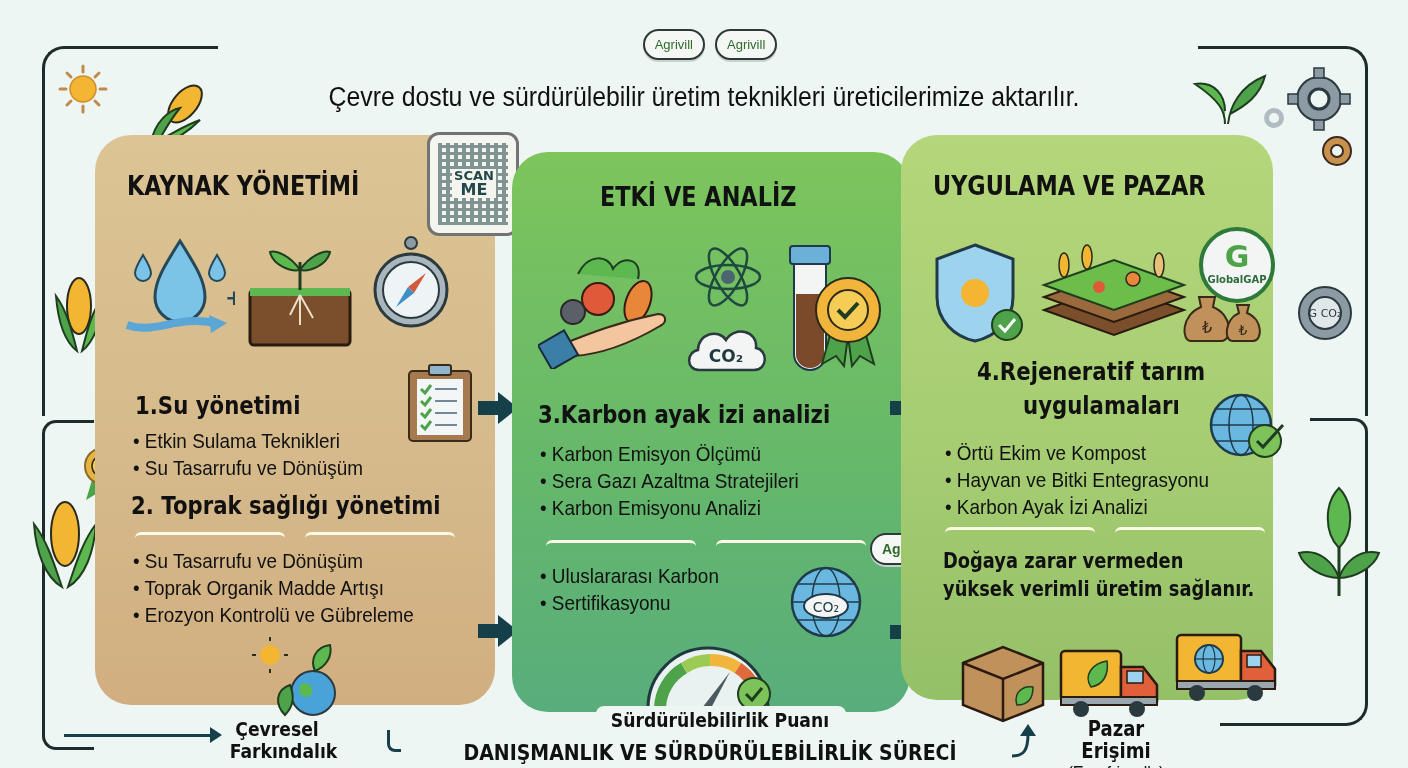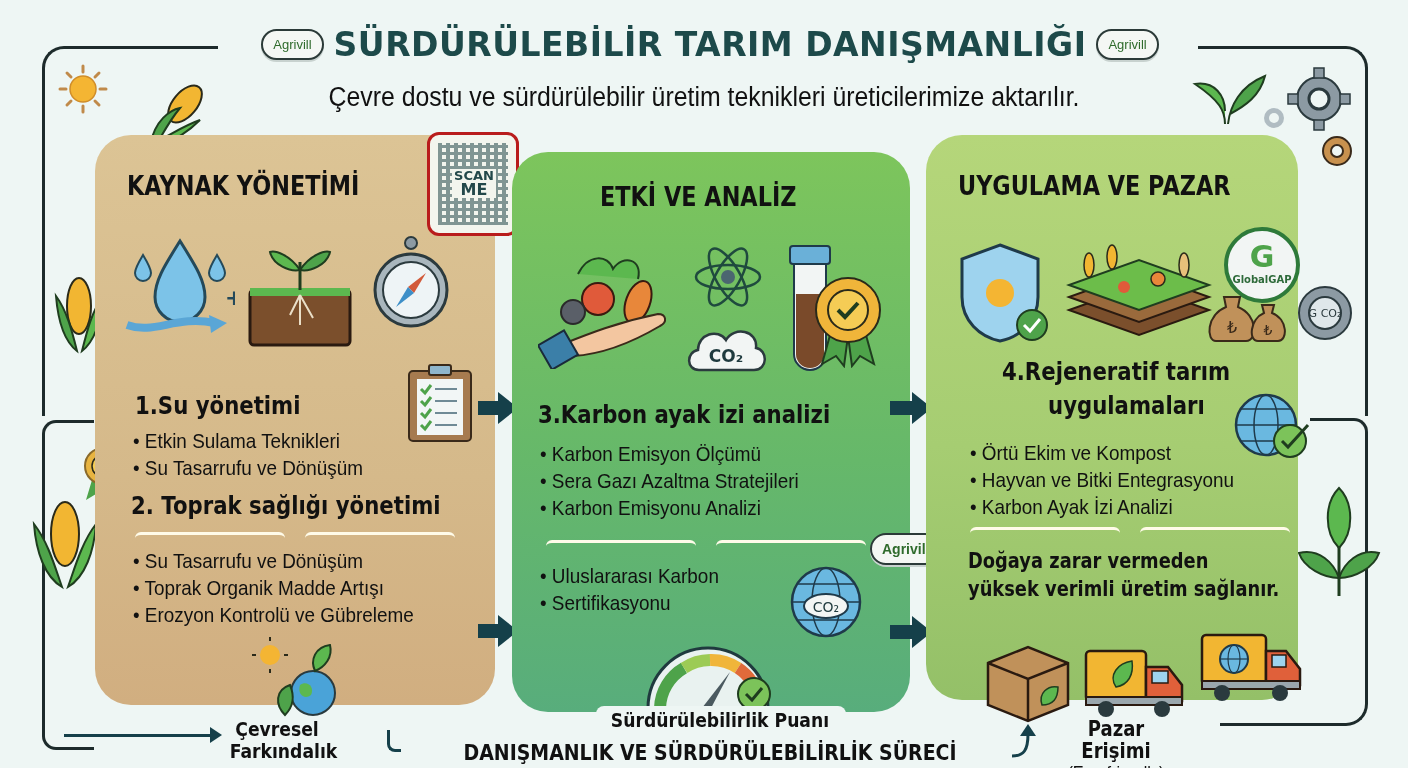--- a/index.html
+++ b/index.html
@@ -21,58 +21,57 @@
     box-shadow: 0 2px 0 #c8d2cf;
   }
   .main-title {
     font-family: "DejaVu Sans", sans-serif; font-weight: bold; font-size: 33px; color: #1d4a4a; letter-spacing: 0.5px;
   }
   .subtitle { left: 0; width: 1408px; top: 82px; text-align: center; font-size: 27px; color: #111; font-family: "Liberation Sans", sans-serif; transform: scaleX(0.92); }
 
   .panel { position: absolute; border-radius: 36px; padding: 17px; }
   .panel-1 { left: 95px; top: 135px; width: 400px; height: 570px; background: linear-gradient(180deg,#dcc495 0%, #d5b98a 60%, #d1ae80 100%); }
   .panel-2 { left: 512px; top: 152px; width: 398px; height: 560px; background: linear-gradient(180deg,#7dc55c 0%, #66b86a 55%, #58ad7c 100%); }
-  .panel-3 { left: 926px; top: 135px; width: 372px; height: 565px; background: linear-gradient(180deg,#b5d67a 0%, #a6cd72 55%, #94c068 100%); }
+  .panel-3 { left: 901px; top: 135px; width: 372px; height: 565px; background: linear-gradient(180deg,#b5d67a 0%, #a6cd72 55%, #94c068 100%); }
 
   .panel-heading {
     position: absolute; font-family: "DejaVu Sans", sans-serif; font-weight: bold; font-size: 26px; color: #111;
     transform: scaleX(0.86); transform-origin: left center; white-space: nowrap;
   }
   .section-title { position: absolute; font-family: "DejaVu Sans", sans-serif; font-weight: bold; font-size: 25px; color: #111; transform: scaleX(0.85); transform-origin: left center; white-space: nowrap; }
   .bullets { position: absolute; list-style: none; font-size: 21px; line-height: 27px; color: #111; font-family: "Liberation Sans", sans-serif; transform: scaleX(0.9); transform-origin: left top; white-space: nowrap; }
   .bullets li::before { content: "• "; }
   .bracket { position: absolute; height: 10px; border-top: 3px solid #fffbe9; border-radius: 6px 6px 0 0; }
 
   .icon { position: absolute; }
   .arrow-shaft { position: absolute; background: #15404a; height: 14px; }
   .arrow-head { position: absolute; width: 0; height: 0; border-top: 16px solid transparent; border-bottom: 16px solid transparent; border-left: 20px solid #15404a; }
 
   .bottom-label { position: absolute; font-family: "DejaVu Sans", sans-serif; font-weight: bold; color: #111; text-align: center; transform: scaleX(0.86); }
   .eco { font-weight: normal; font-family: "Liberation Sans", sans-serif; }
-  .qr { left: 427px; top: 132px; width: 92px; height: 104px; background: #f3f5ee; border-radius: 12px; border: 3px solid #b91c1c; }
+  .qr { left: 427px; top: 132px; width: 92px; height: 104px; background: #f3f5ee; border-radius: 12px; border: 3px solid #737373; }
   .qr-inner { position: absolute; inset: 8px; background:
       repeating-linear-gradient(90deg,#23484a 0 4px, transparent 4px 8px),
       repeating-linear-gradient(0deg,#23484a 0 3px, transparent 3px 7px);
       opacity: .55; }
   .qr-label { position: absolute; left: 22px; top: 34px; width: 44px; background: #f3f5ee; text-align: center; font-size: 13px; font-weight: bold; color: #23484a; line-height: 14px; font-family: "DejaVu Sans", sans-serif; }
 </style>
 </head>
 <body>
 
 <div class="frame-line" style="left:42px; top:46px; width:176px; height:150px; border-top-width:3px; border-left-width:3px; border-radius:22px 0 0 0;"></div>
 <div class="frame-line" style="left:1198px; top:46px; width:170px; height:150px; border-top-width:3px; border-right-width:3px; border-radius:0 22px 0 0;"></div>
 <div class="frame-line" style="left:42px; top:196px; width:52px; height:220px; border-left-width:3px;"></div>
 <div class="frame-line" style="left:42px; top:420px; width:52px; height:330px; border-left-width:3px; border-top-width:3px; border-radius:14px 0 0 14px; border-bottom-width:3px;"></div>
 <div class="frame-line" style="left:1310px; top:196px; width:58px; height:220px; border-right-width:3px;"></div>
 <div class="frame-line" style="left:1310px; top:418px; width:58px; height:220px; border-right-width:3px; border-top-width:3px; border-radius:0 14px 0 0;"></div>
 <div class="frame-line" style="left:1220px; top:638px; width:148px; height:88px; border-right-width:3px; border-bottom-width:3px; border-radius:0 0 22px 0;"></div>
 
 <div class="abs title-wrap">
   <span class="cloud-badge">Agrivill</span>
-  <span class="main-title">SÜRDÜRÜLEBİLİR TARIM DANIŞMANLIĞI</span>
   <span class="cloud-badge">Agrivill</span>
 </div>
 <div class="abs subtitle">Çevre dostu ve sürdürülebilir üretim teknikleri üreticilerimize aktarılır.</div>
 
 <svg class="icon" style="left:58px; top:64px;" width="50" height="50" viewBox="0 0 50 50">
   <g stroke="#c08a4a" stroke-width="3" stroke-linecap="round">
     <line x1="25" y1="2" x2="25" y2="8"></line>
       <line x1="25" y1="42" x2="25" y2="48"></line>
     <line x1="2" y1="25" x2="8" y2="25"></line>
       <line x1="42" y1="25" x2="48" y2="25"></line>

